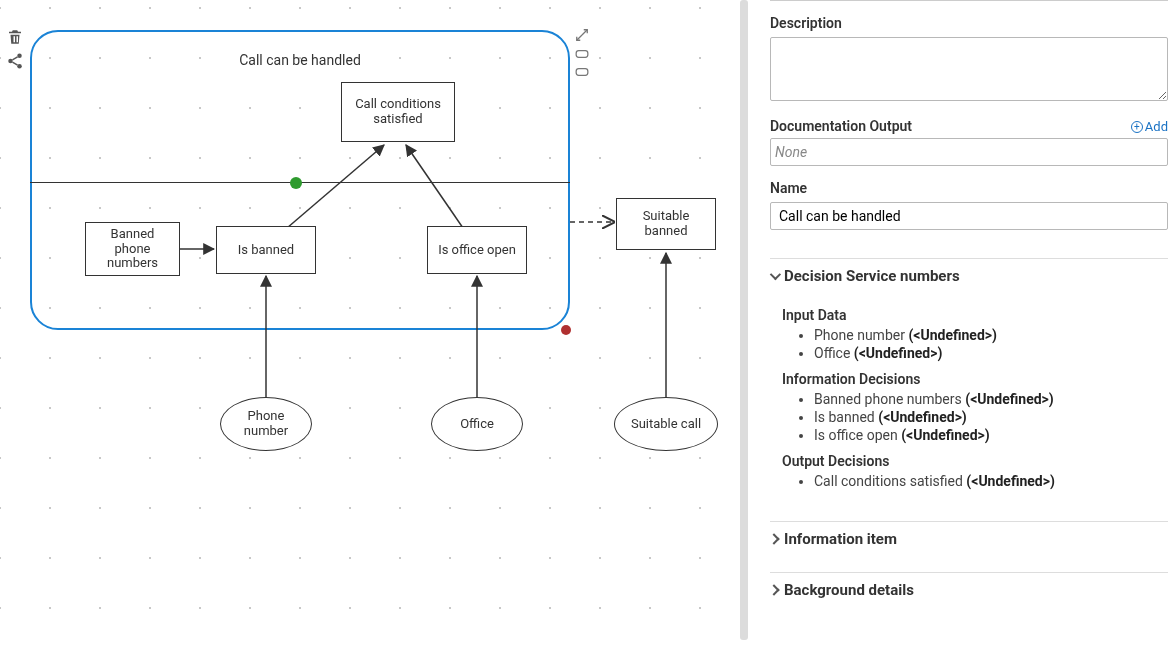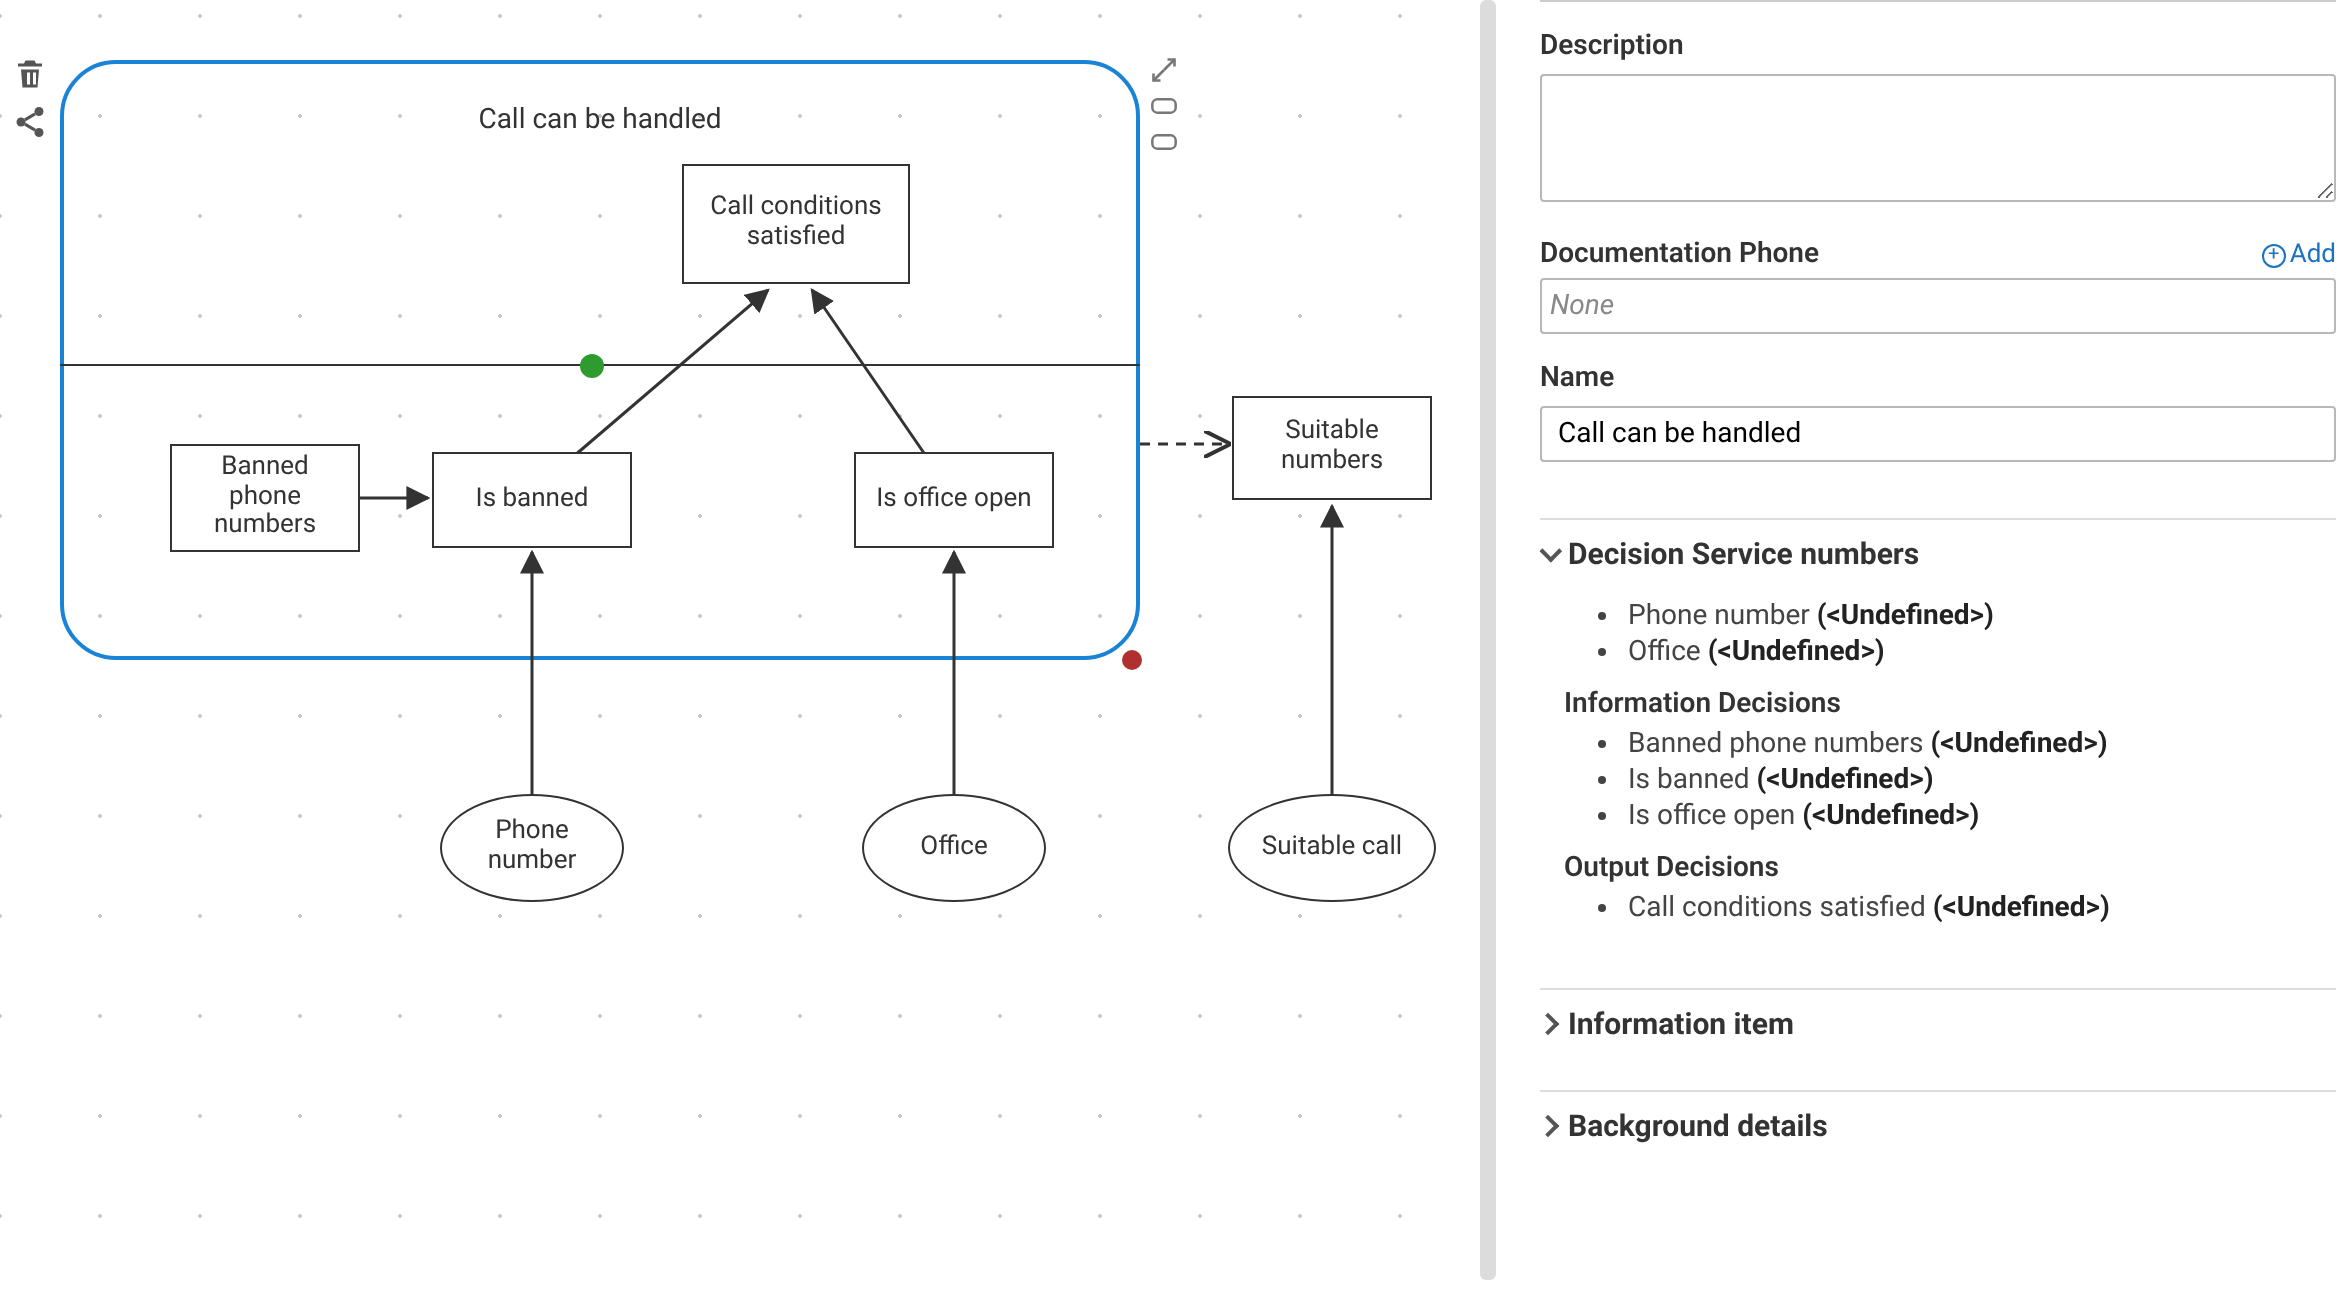--- a/index.html
+++ b/index.html
@@ -283,21 +283,21 @@
 phone
 numbers</span>
     </div>
   <div class="node" style="left:216px; top:226px; width:100px; height:48px;">
       <span>Is banned</span>
     </div>
   <div class="node" style="left:427px; top:226px; width:100px; height:48px;">
       <span>Is office open</span>
     </div>
   <div class="node" style="left:616px; top:198px; width:100px; height:52px;">
-      <span>Suitable numbers</span>
+      <span>Suitable banned</span>
     </div>
 
   <div class="node ellipse" style="left:220px; top:397px; width:92px; height:54px;">
       <span style="white-space:pre-line;">Phone
 number</span>
     </div>
   <div class="node ellipse" style="left:431px; top:397px; width:92px; height:54px;">
       <span>Office</span>
     </div>
   <div class="node ellipse" style="left:614px; top:397px; width:104px; height:54px;">
@@ -308,36 +308,37 @@
 
 <div class="vsplitter"></div>
 
 <div class="side">
   <div class="topline"></div>
 
   <div class="field-label">Description</div>
   <textarea class="desc" style=""></textarea>
 
   <div class="links-row">
-    <div class="field-label" style="margin:0;">Documentation Phone</div>
+    <div class="field-label" style="margin:0;">Documentation Output</div>
     <span class="add-link">
       <span class="plus">+</span>
       <span>Add</span>
     </span>
   </div>
   <div class="doclinks-box">None</div>
 
   <div class="field-label">Name</div>
   <input class="name" type="text" value="Call can be handled" style="">
 
   <div class="section-header first">
     <span class="chev down"></span>
     <span>Decision Service numbers</span>
   </div>
   <div class="details-body">
+    <div class="sub-h">Input Data</div>
     <ul class="det" id="list-input">
         <li><span>Phone number </span><span class="undef">(&lt;Undefined&gt;)</span></li>
         <li><span>Office </span><span class="undef">(&lt;Undefined&gt;)</span></li>
       </ul>
     <div class="sub-h">Information Decisions</div>
     <ul class="det" id="list-encaps">
         <li><span>Banned phone numbers </span><span class="undef">(&lt;Undefined&gt;)</span></li>
         <li><span>Is banned </span><span class="undef">(&lt;Undefined&gt;)</span></li>
         <li><span>Is office open </span><span class="undef">(&lt;Undefined&gt;)</span></li>
       </ul>

